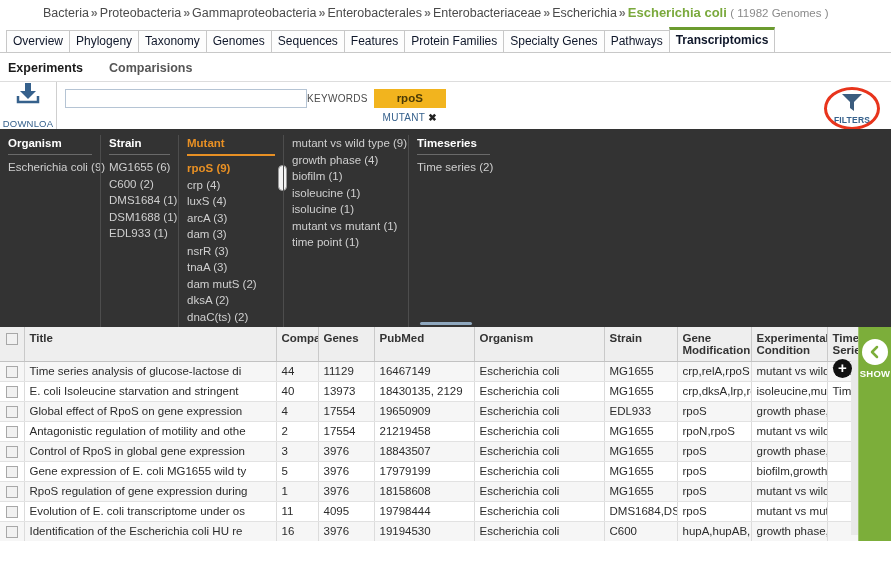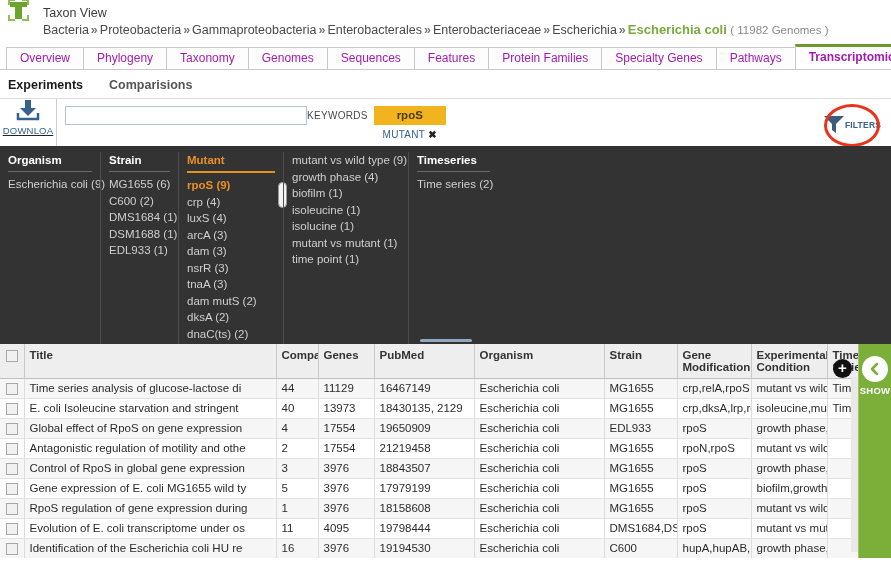--- a/index.html
+++ b/index.html
@@ -28,23 +28,23 @@
   #tabbar {
     display: flex; align-items: flex-end;
     border-bottom: 1px solid #c8c8c8;
     background: #fff;
     height: 25px;
     padding-left: 6px;
     margin-top: 3px;
   }
   .tab {
     height: 22px; line-height: 21px;
-    padding: 0 13px;
+    padding: 0 6px;
     font-size: 12px;
-    color: #a21caf;
+    color: #0f172a;
     border: 1px solid #c8c8c8;
     border-bottom: none;
     background: #fdfdfd;
     margin-right: -1px;
     white-space: nowrap;
     cursor: pointer;
   }
   .tab.active {
     background: #fff;
     border-top: 3px solid #6b9b2f;
@@ -62,22 +62,22 @@
   #toolbar {
     display: flex; align-items: stretch;
     height: 48px;
     border-top: 1px solid #ddd;
     position: relative;
     background: #fff;
   }
   .dl-wrap {
     width: 57px; flex: none;
     border-right: 1px solid #cfcfcf;
-    display: flex; flex-direction: column; align-items: center; justify-content: flex-start;
-    cursor: pointer; overflow: hidden; text-decoration: underline;
+    display: flex; flex-direction: column; align-items: center; justify-content: space-between;
+    cursor: pointer; overflow: hidden;
   }
   .dl-label { font-size: 9.5px; color: #36618c; letter-spacing: .2px; margin-top: 1px; white-space: nowrap; }
   .search-wrap { padding: 7px 0 0 8px; display: flex; gap: 6px; align-items: flex-start; }
   .kw-col { display: flex; flex-direction: row; }
   .kw-input {
     width: 242px; height: 19px;
     border: 1px solid #b5c4d4;
     background: #fff;
     font-family: "Liberation Sans", sans-serif; font-size: 11px;
     padding: 0 4px; color: #333;
@@ -88,21 +88,21 @@
     width: 72px; height: 19px; line-height: 19px;
     background: #f2b41e; color: #4a3a06;
     text-align: center; font-size: 11.5px; font-weight: bold;
     cursor: pointer;
   }
   .pill-sub { font-size: 10px; color: #36618c; margin-top: 4px; letter-spacing: .3px; white-space: nowrap; }
   .pill-x { color: #222; font-weight: bold; padding-left: 3px; cursor: pointer; }
   .filters-btn {
     position: absolute; right: 11px; top: 4px;
     width: 56px; height: 44px;
-    display: flex; flex-direction: row; align-items: center; justify-content: center;
+    display: flex; flex-direction: column; align-items: center; justify-content: center;
     cursor: pointer;
   }
   .filters-ring {
     position: absolute; left: 0; top: 1px;
     width: 56px; height: 43px;
     border: 3px solid #e8341c; border-radius: 50%;
   }
   .filters-label { font-size: 8.5px; color: #36618c; font-weight: bold; letter-spacing: .2px; margin-top: 0px; }
 
   
@@ -203,33 +203,20 @@
   .show-label { font-size: 9.5px; color: #fff; font-weight: bold; margin-top: 3px; letter-spacing: .2px; }
   .tbl-vscroll {
     position: absolute; right: 33px; top: 33px;
     width: 7px; height: 175px; background: #e9e9e9;
   }
 </style>
 </head>
 <body>
 
 <div id="header">
-  <div class="taxon-row">
-    <span class="logo-box">
-      <svg width="30" height="30" viewBox="0 0 30 30">
-        <rect x="9" y="6" width="7" height="17" fill="#6aa52e"></rect>
-        <rect x="4" y="6" width="17" height="5" fill="#6aa52e"></rect>
-        <path d="M3 9 L3 4 L9 4" stroke="#8cc152" stroke-width="2" fill="none"></path>
-        <path d="M16 4 L22 4 L22 9" stroke="#8cc152" stroke-width="2" fill="none"></path>
-        <path d="M22 19 L22 24 L16 24" stroke="#8cc152" stroke-width="2" fill="none"></path>
-        <path d="M9 24 L3 24 L3 19" stroke="#8cc152" stroke-width="2" fill="none"></path>
-      </svg>
-    </span>
-    <span class="taxon-title">Taxon View</span>
-  </div>
   <div class="breadcrumb">
     <a href="#">Bacteria</a><span class="bc-sep">»</span><a href="#">Proteobacteria</a><span class="bc-sep">»</span><a href="#">Gammaproteobacteria</a><span class="bc-sep">»</span><a href="#">Enterobacterales</a><span class="bc-sep">»</span><a href="#">Enterobacteriaceae</a><span class="bc-sep">»</span><a href="#">Escherichia</a><span class="bc-sep">»</span><span class="bc-current">Escherichia coli</span> <span class="bc-count">( 11982 Genomes )</span>
   </div>
 </div>
 
 <div id="tabbar">
   <div class="tab">Overview</div>
   <div class="tab">Phylogeny</div>
   <div class="tab">Taxonomy</div>
   <div class="tab">Genomes</div>

